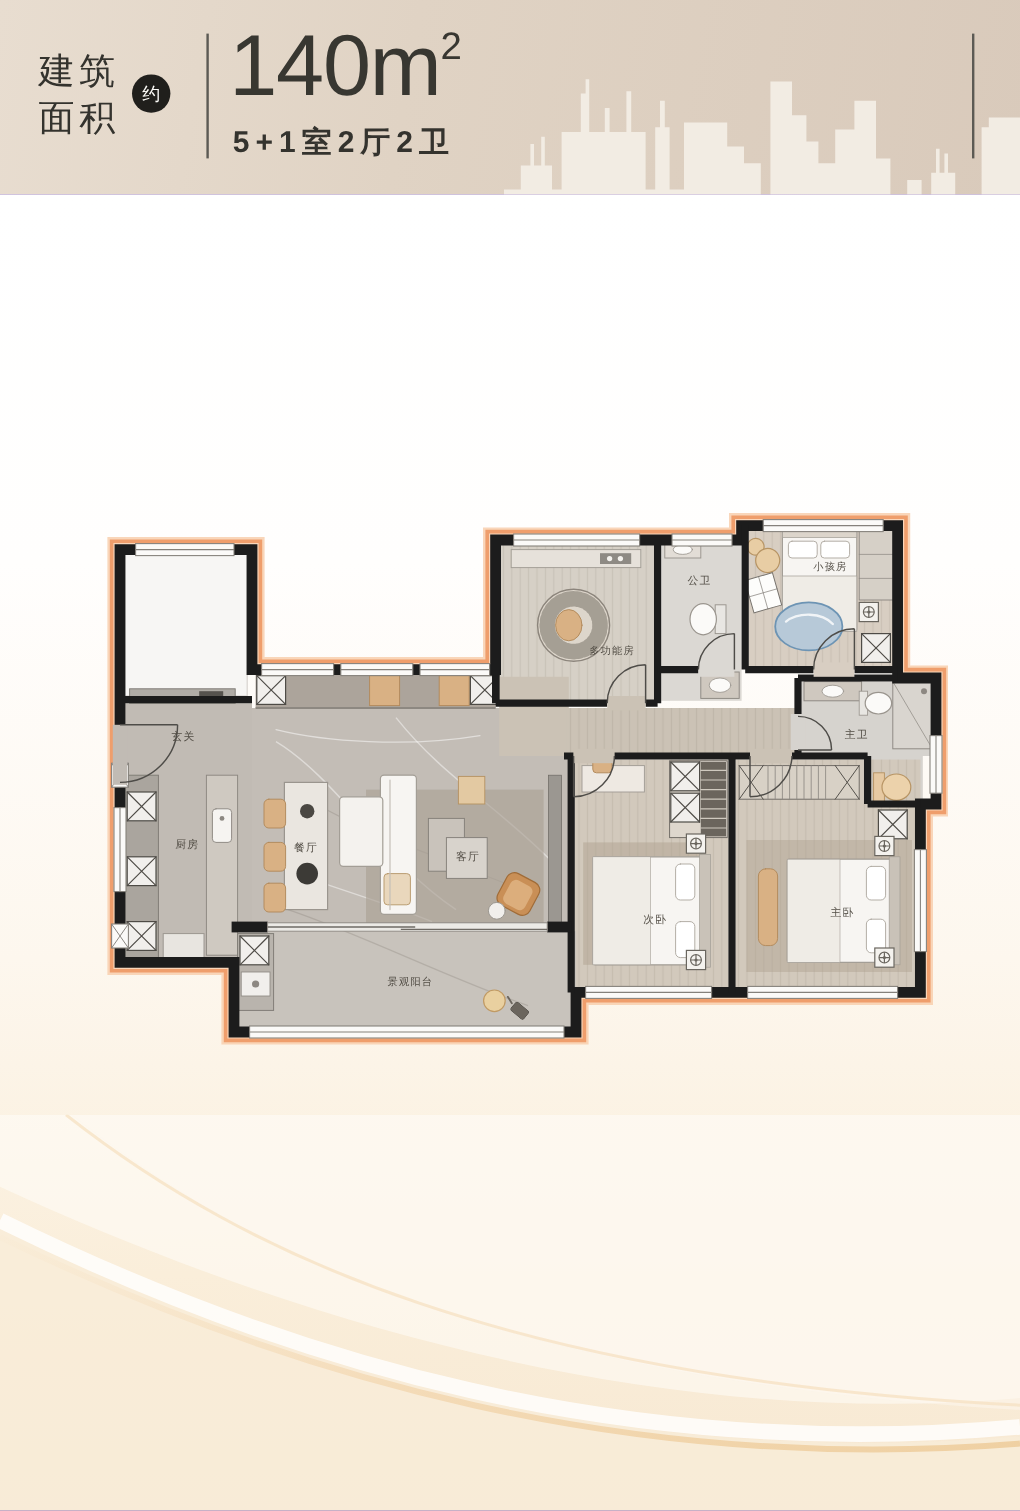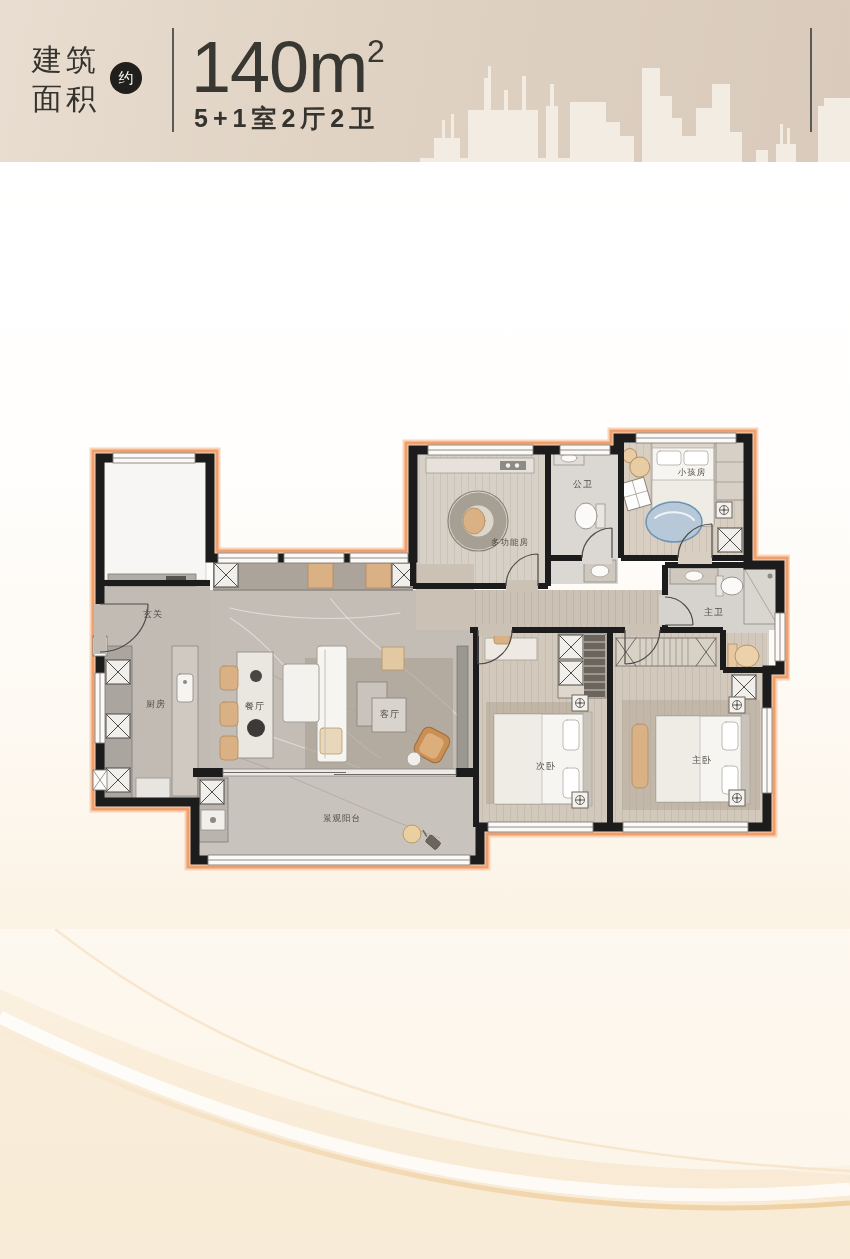--- a/index.html
+++ b/index.html
@@ -10,21 +10,21 @@
   .hdr{position:absolute;left:0;top:0;width:850px;height:162px;
        background:linear-gradient(100deg,#e8ddd0 0%,#e0d3c4 40%,#d9cabb 100%);}
   .hdr .skyline{position:absolute;right:0;bottom:0;width:430px;height:122px;}
   .area-label{position:absolute;left:32px;top:40px;font-size:30px;line-height:39px;
        color:#34332e;letter-spacing:4px;font-weight:500;white-space:nowrap;}
   .approx-badge{position:absolute;left:110px;top:62px;width:32px;height:32px;border-radius:50%;
        background:#201f1c;color:#fdfcf9;font-size:15px;display:flex;align-items:center;justify-content:center;}
   .vline{position:absolute;top:28px;width:2px;height:104px;background:#5c5a54;}
   .vline.l{left:172px;}
   .vline.r{left:810px;}
-  .area-value{position:absolute;left:191px;top:26px;color:#383731;white-space:nowrap;}
+  .area-value{position:absolute;left:191px;top:14px;color:#383731;white-space:nowrap;}
   .area-value .num{font-size:72px;font-weight:500;letter-spacing:-1px;}
   .area-value .sup{font-size:32px;font-weight:500;position:relative;top:-30px;}
   .layout-spec{position:absolute;left:194px;top:102px;font-size:25px;font-weight:600;
        letter-spacing:5px;color:#34332e;white-space:nowrap;}
 
   
   .content{position:absolute;left:0;top:162px;width:850px;height:1097px;
        background:linear-gradient(180deg,#ffffff 0%,#fffefd 28%,#fdf7ee 58%,#faeeda 82%,#f7e8d2 100%);}
   .swoosh{position:absolute;left:0;bottom:0;width:850px;height:330px;}
   .floorplan{position:absolute;left:80px;top:256px;width:710px;height:460px;}

